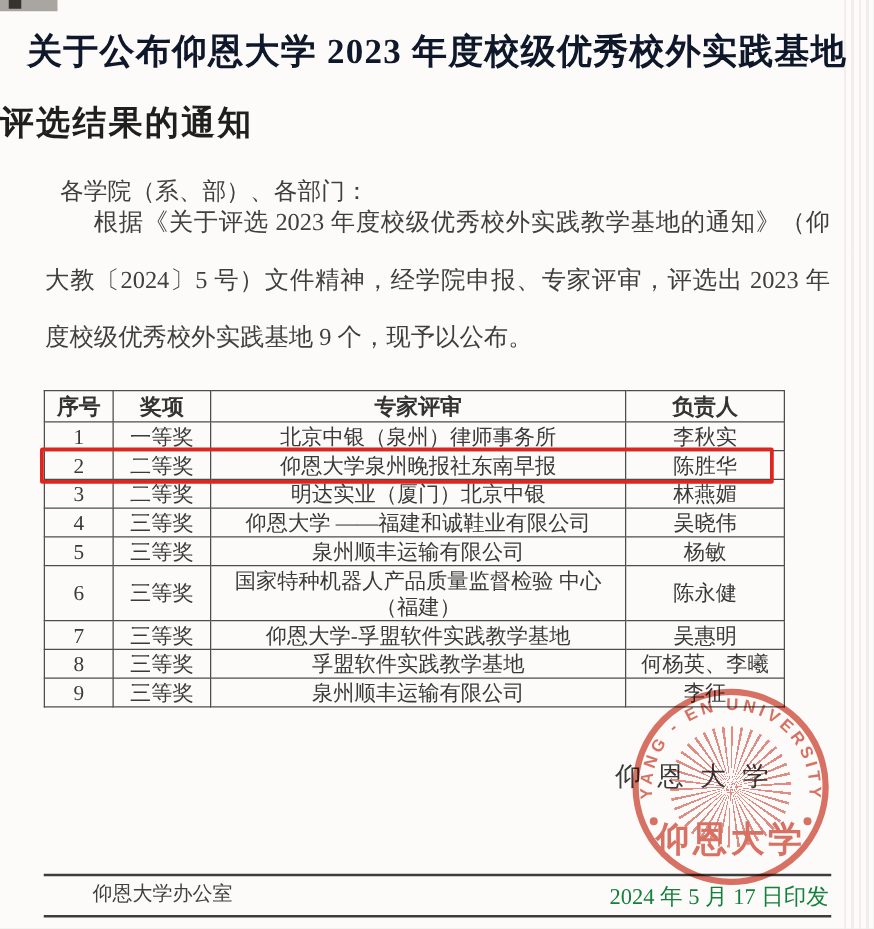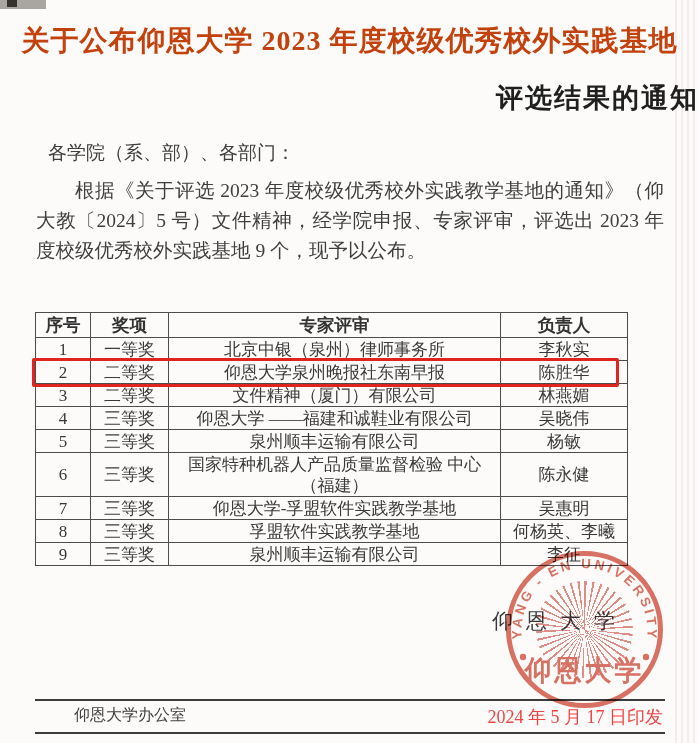--- a/index.html
+++ b/index.html
@@ -16,35 +16,35 @@
   .edge-stripes {
     position: absolute; right: 0; top: 0; width: 24px; height: 743px;
     background: repeating-linear-gradient(90deg, rgba(205,170,170,0.18) 0 2px, rgba(255,255,255,0) 2px 6px);
     pointer-events: none;
   }
   .tl-artifact { position: absolute; left: 0; top: 0; width: 46px; height: 9px; background: #a9a6a2; }
   .tl-artifact-dark { position: absolute; left: 7px; top: 0; width: 10px; height: 7px; background: #35332f; }
 
   .title-line1 {
     position: absolute; top: 22px; left: 0; right: 0;
-    text-align: center; font-size: 28px; font-weight: bold; color: #c2410c;
+    text-align: center; font-size: 28px; font-weight: bold; color: #0f172a;
     letter-spacing: 1px;
   }
   .title-line2 {
     position: absolute; top: 80px; left: 0; right: 0;
-    text-align: right; font-size: 27px; font-weight: bold; color: #1f1f1f;
+    text-align: left; font-size: 27px; font-weight: bold; color: #1f1f1f;
     letter-spacing: 2px;
   }
   .salutation {
     position: absolute; top: 140px; left: 48px;
     font-size: 19px; color: #3f3f3f;
   }
   .body-paragraph {
-    position: absolute; top: 176px; left: 36px; width: 628px;
-    font-size: 19.5px; line-height: 30px; color: #3f3f3f;
+    position: absolute; top: 156px; left: 36px; width: 628px;
+    font-size: 19.5px; line-height: 46px; color: #3f3f3f;
     text-indent: 2em; text-align: justify;
   }
 
   .table-wrap { position: absolute; top: 312px; left: 35px; width: 592px; }
   table.results {
     border-collapse: collapse; width: 592px;
     font-size: 17px; color: #3a3a3a; table-layout: fixed;
   }
   table.results th, table.results td {
     border: 1px solid #4d4d4d; text-align: center; vertical-align: middle;
@@ -85,21 +85,21 @@
   .seal svg { position: absolute; left: 0; top: 0; }
   .seal-cn {
     position: absolute; left: 0; right: 0; top: 106px; text-align: center;
     font-size: 27px; font-weight: bold; color: #d5604f; letter-spacing: 3px;
     font-family: "Liberation Serif", serif; transform: scaleY(1.05);
   }
 
   .footer-line-top { position: absolute; top: 699px; left: 35px; width: 630px; border-top: 2px solid #3c3c3c; }
   .footer-line-bottom { position: absolute; top: 732px; left: 35px; width: 630px; border-top: 2.5px solid #3c3c3c; }
   .footer-left { position: absolute; top: 705px; left: 74px; font-size: 16px; color: #3f3f3f; }
-  .footer-right { position: absolute; top: 705px; left: 0; width: 663px; text-align: right; font-size: 18px; color: #ef4444; }
+  .footer-right { position: absolute; top: 705px; left: 0; width: 663px; text-align: right; font-size: 18px; color: #15803d; }
 </style>
 </head>
 <body>
 
 <div class="page">
 
   <div class="tl-artifact">
     <div class="tl-artifact-dark"></div>
   </div>
   <div class="edge-stripes"></div>
@@ -133,21 +133,21 @@
       </tr>
       <tr>
         <td>2</td>
         <td>二等奖</td>
         <td>仰恩大学泉州晚报社东南早报</td>
         <td>陈胜华</td>
       </tr>
       <tr>
         <td>3</td>
         <td>二等奖</td>
-        <td>文件精神（厦门）有限公司</td>
+        <td>明达实业（厦门）北京中银</td>
         <td>林燕媚</td>
       </tr>
       <tr>
         <td>4</td>
         <td>三等奖</td>
         <td>仰恩大学 ——福建和诚鞋业有限公司</td>
         <td>吴晓伟</td>
       </tr>
       <tr>
         <td>5</td>

